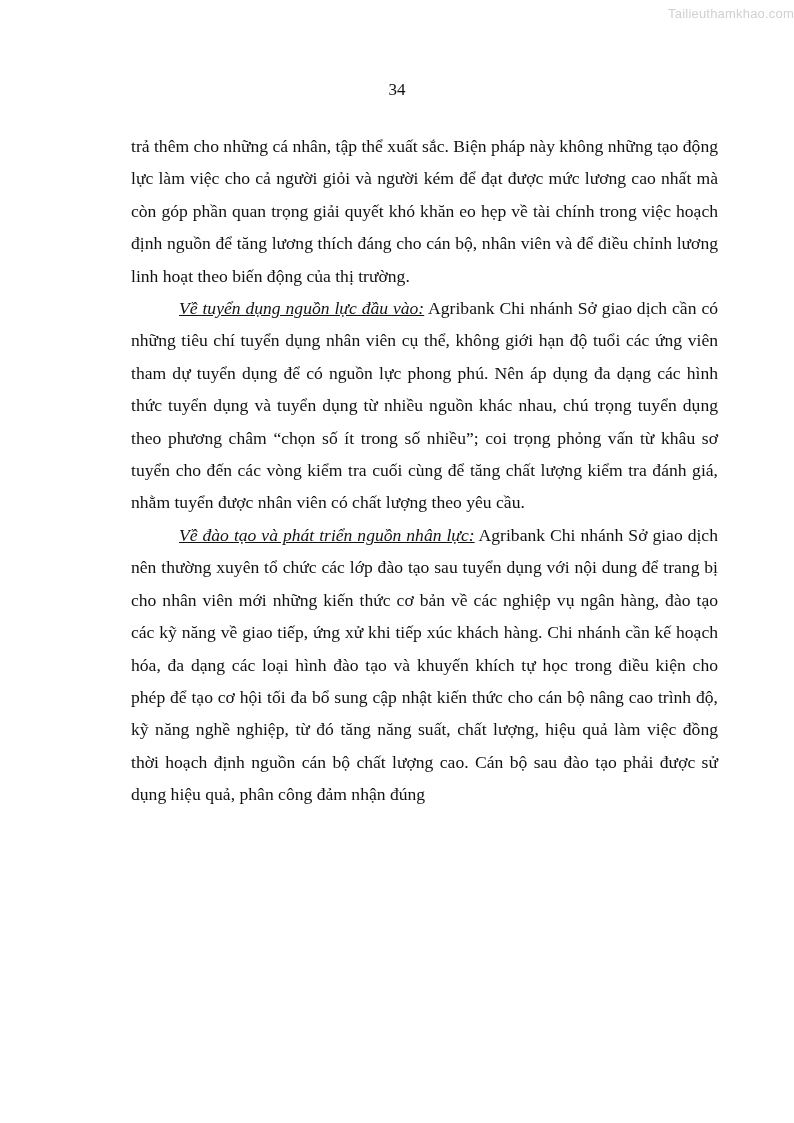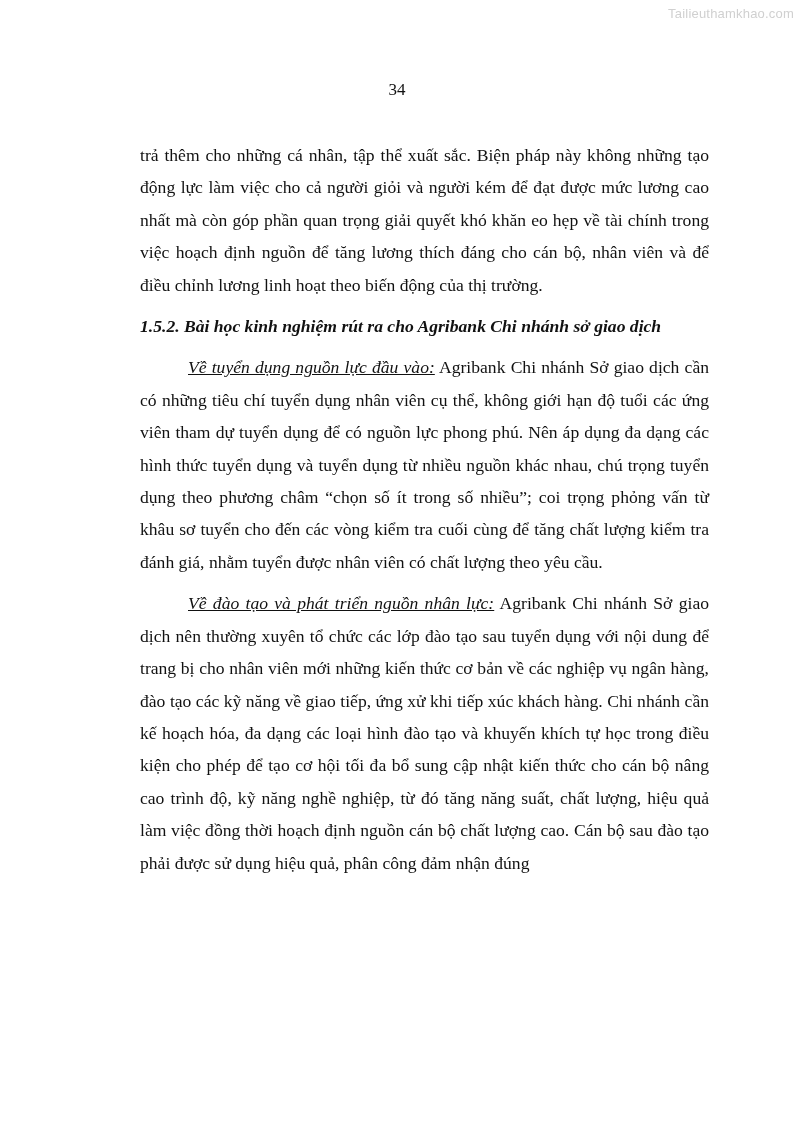--- a/index.html
+++ b/index.html
@@ -36,21 +36,21 @@
     .content {
       position: absolute;
       top: 130px;
       left: 131px;
       width: 587px;
       font-size: 17.6px;
       line-height: 32.4px;
       text-align: justify;
     }
     .content p {
-      margin: 9px;
+      margin: 0;
     }
     .indent {
       text-indent: 48px;
     }
     .heading {
       font-weight: bold;
       font-style: italic;
       text-align: left;
     }
     .lead-in {
@@ -60,16 +60,15 @@
   </style>
 </head>
 <body>
 
 <div class="watermark">Tailieuthamkhao.com</div>
 
 <div class="page-number">34</div>
 
 <div class="content">
   <p>trả thêm cho những cá nhân, tập thể xuất sắc. Biện pháp này không những tạo động lực làm việc cho cả người giỏi và người kém để đạt được mức lương cao nhất mà còn góp phần quan trọng giải quyết khó khăn eo hẹp về tài chính trong việc hoạch định nguồn để tăng lương thích đáng cho cán bộ, nhân viên và để điều chỉnh lương linh hoạt theo biến động của thị trường.</p>
-  <p class="heading">1.5.2. Bài học kinh nghiệm rút ra cho Agribank Chi nhánh sở giao dịch</p>
   <p class="indent"><span class="lead-in">Về tuyển dụng nguồn lực đầu vào:</span><span> Agribank Chi nhánh Sở giao dịch cần có những tiêu chí tuyển dụng nhân viên cụ thể, không giới hạn độ tuổi các ứng viên tham dự tuyển dụng để có nguồn lực phong phú. Nên áp dụng đa dạng các hình thức tuyển dụng và tuyển dụng từ nhiều nguồn khác nhau, chú trọng tuyển dụng theo phương châm “chọn số ít trong số nhiều”; coi trọng phỏng vấn từ khâu sơ tuyển cho đến các vòng kiểm tra cuối cùng để tăng chất lượng kiểm tra đánh giá, nhằm tuyển được nhân viên có chất lượng theo yêu cầu.</span></p>
   <p class="indent"><span class="lead-in">Về đào tạo và phát triển nguồn nhân lực:</span><span> Agribank Chi nhánh Sở giao dịch nên thường xuyên tổ chức các lớp đào tạo sau tuyển dụng với nội dung để trang bị cho nhân viên mới những kiến thức cơ bản về các nghiệp vụ ngân hàng, đào tạo các kỹ năng về giao tiếp, ứng xử khi tiếp xúc khách hàng. Chi nhánh cần kế hoạch hóa, đa dạng các loại hình đào tạo và khuyến khích tự học trong điều kiện cho phép để tạo cơ hội tối đa bổ sung cập nhật kiến thức cho cán bộ nâng cao trình độ, kỹ năng nghề nghiệp, từ đó tăng năng suất, chất lượng, hiệu quả làm việc đồng thời hoạch định nguồn cán bộ chất lượng cao. Cán bộ sau đào tạo phải được sử dụng hiệu quả, phân công đảm nhận đúng</span></p>
 </div>
 
 </body></html>

